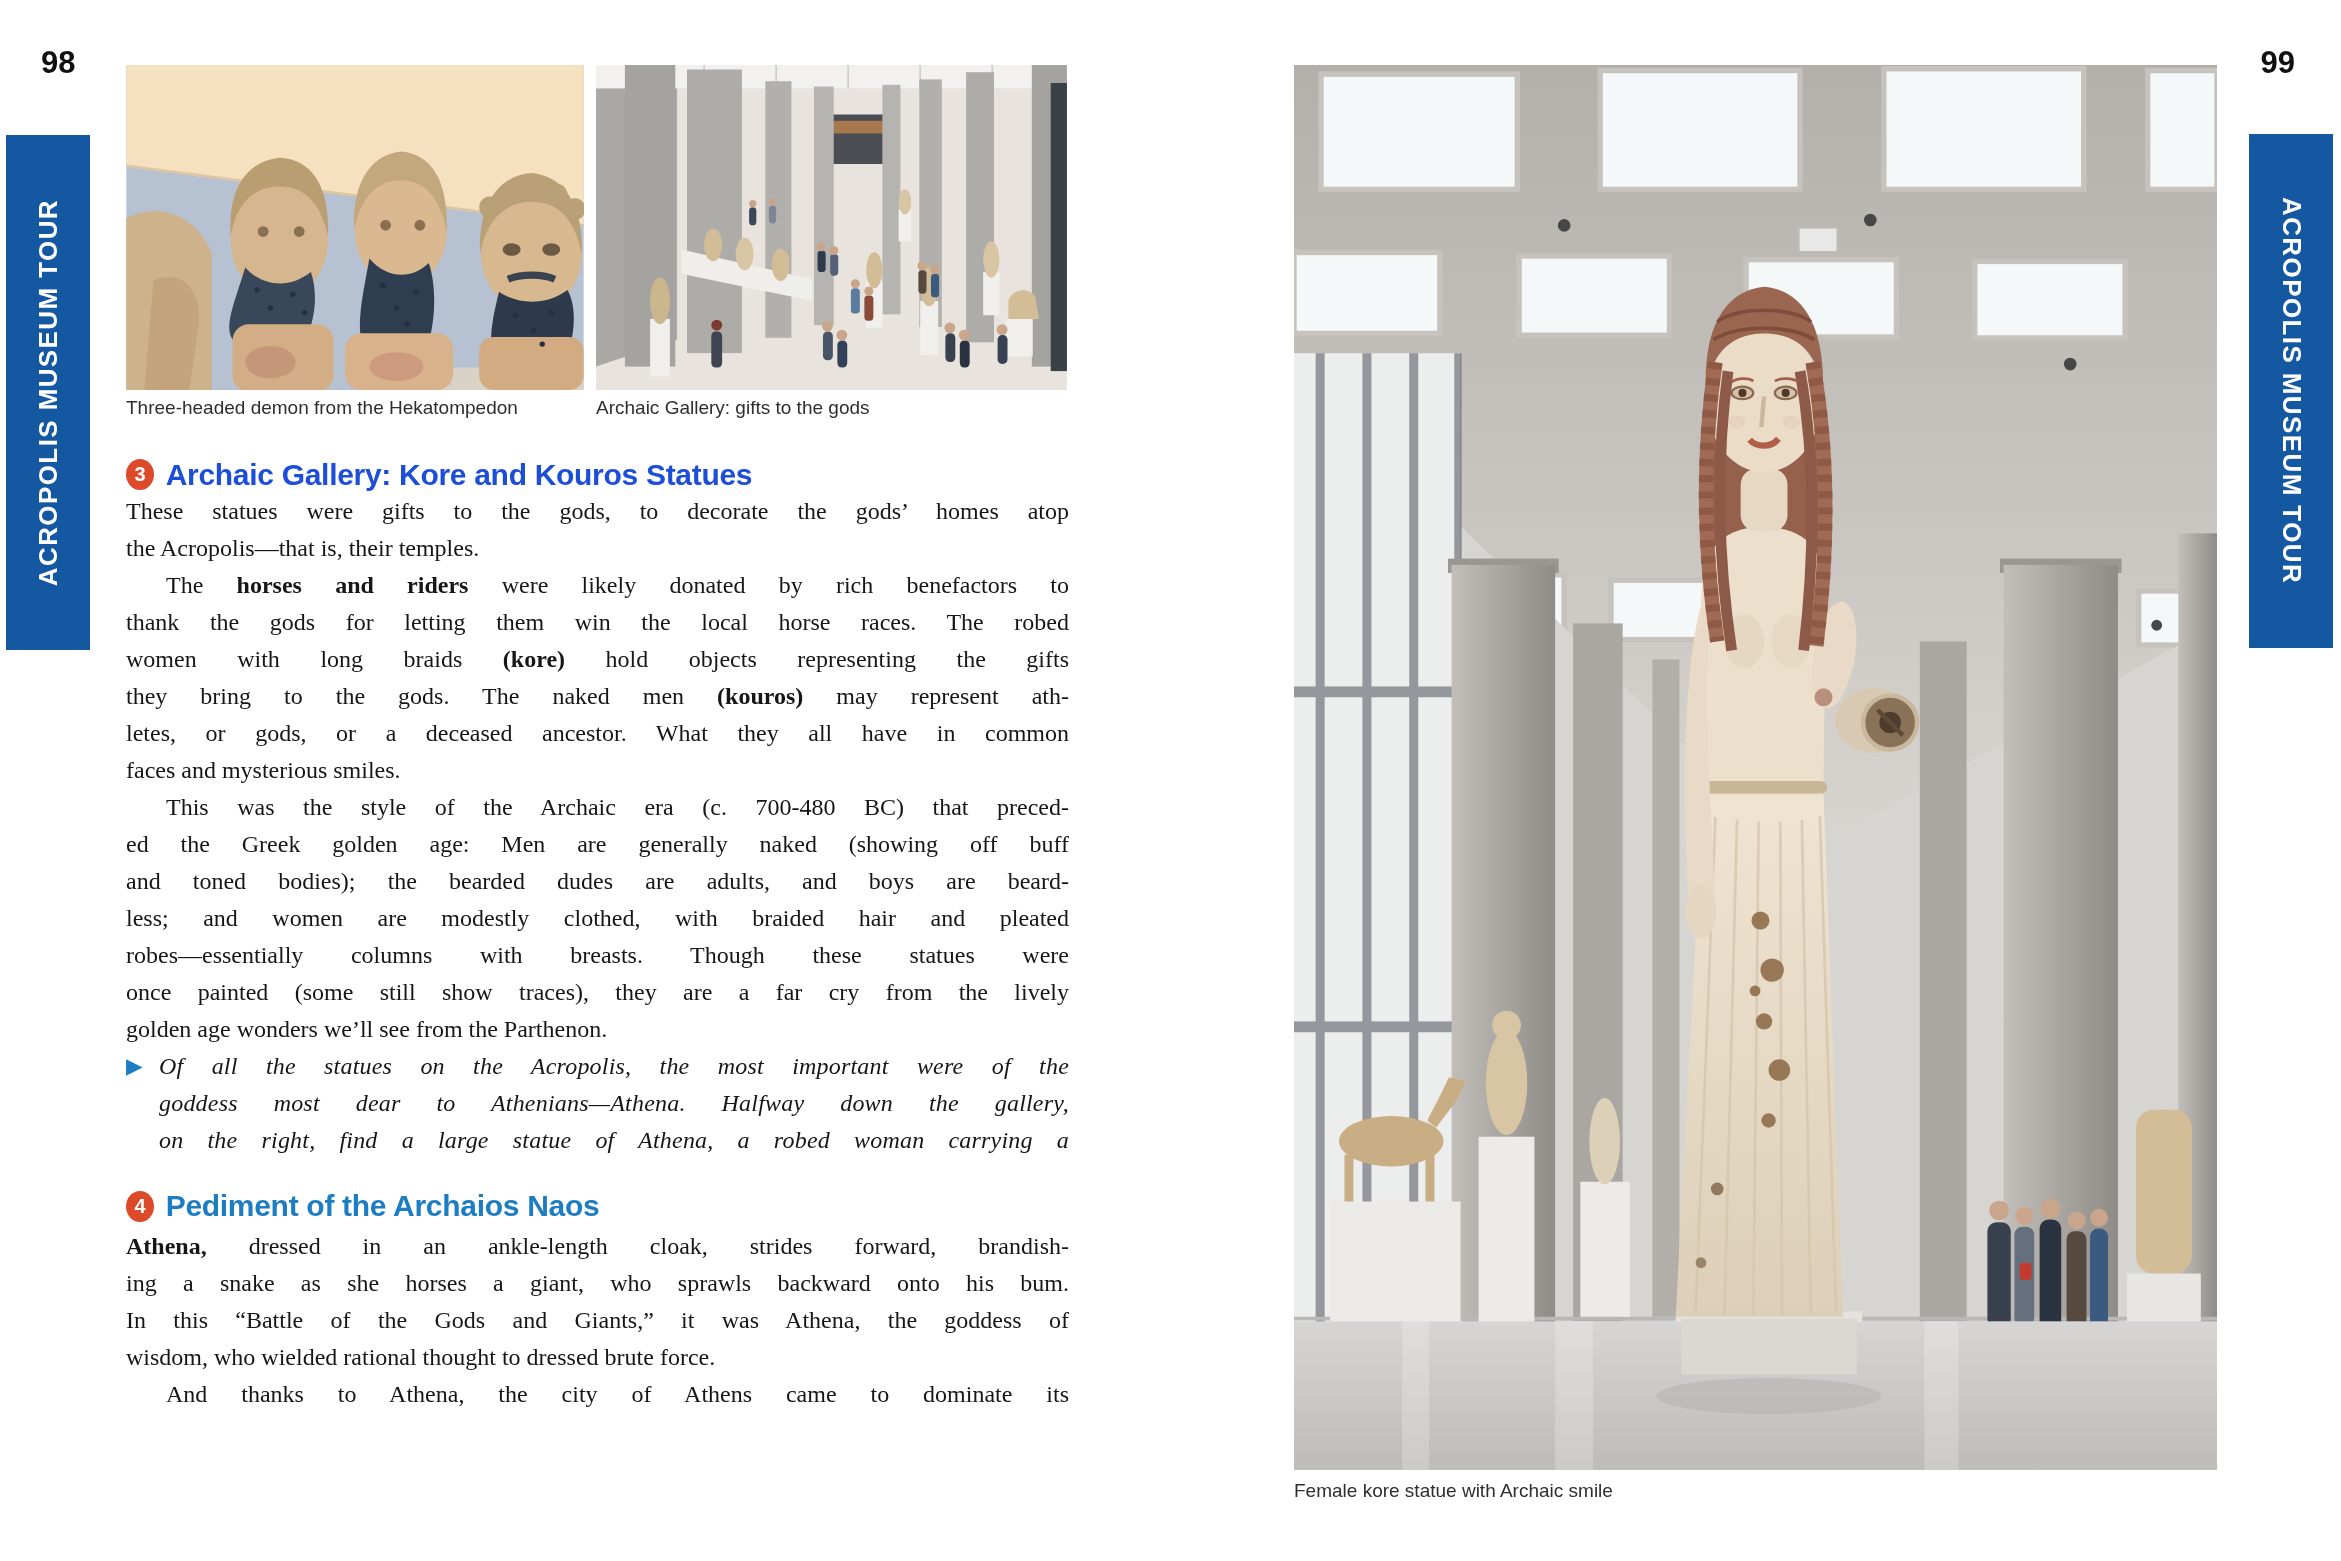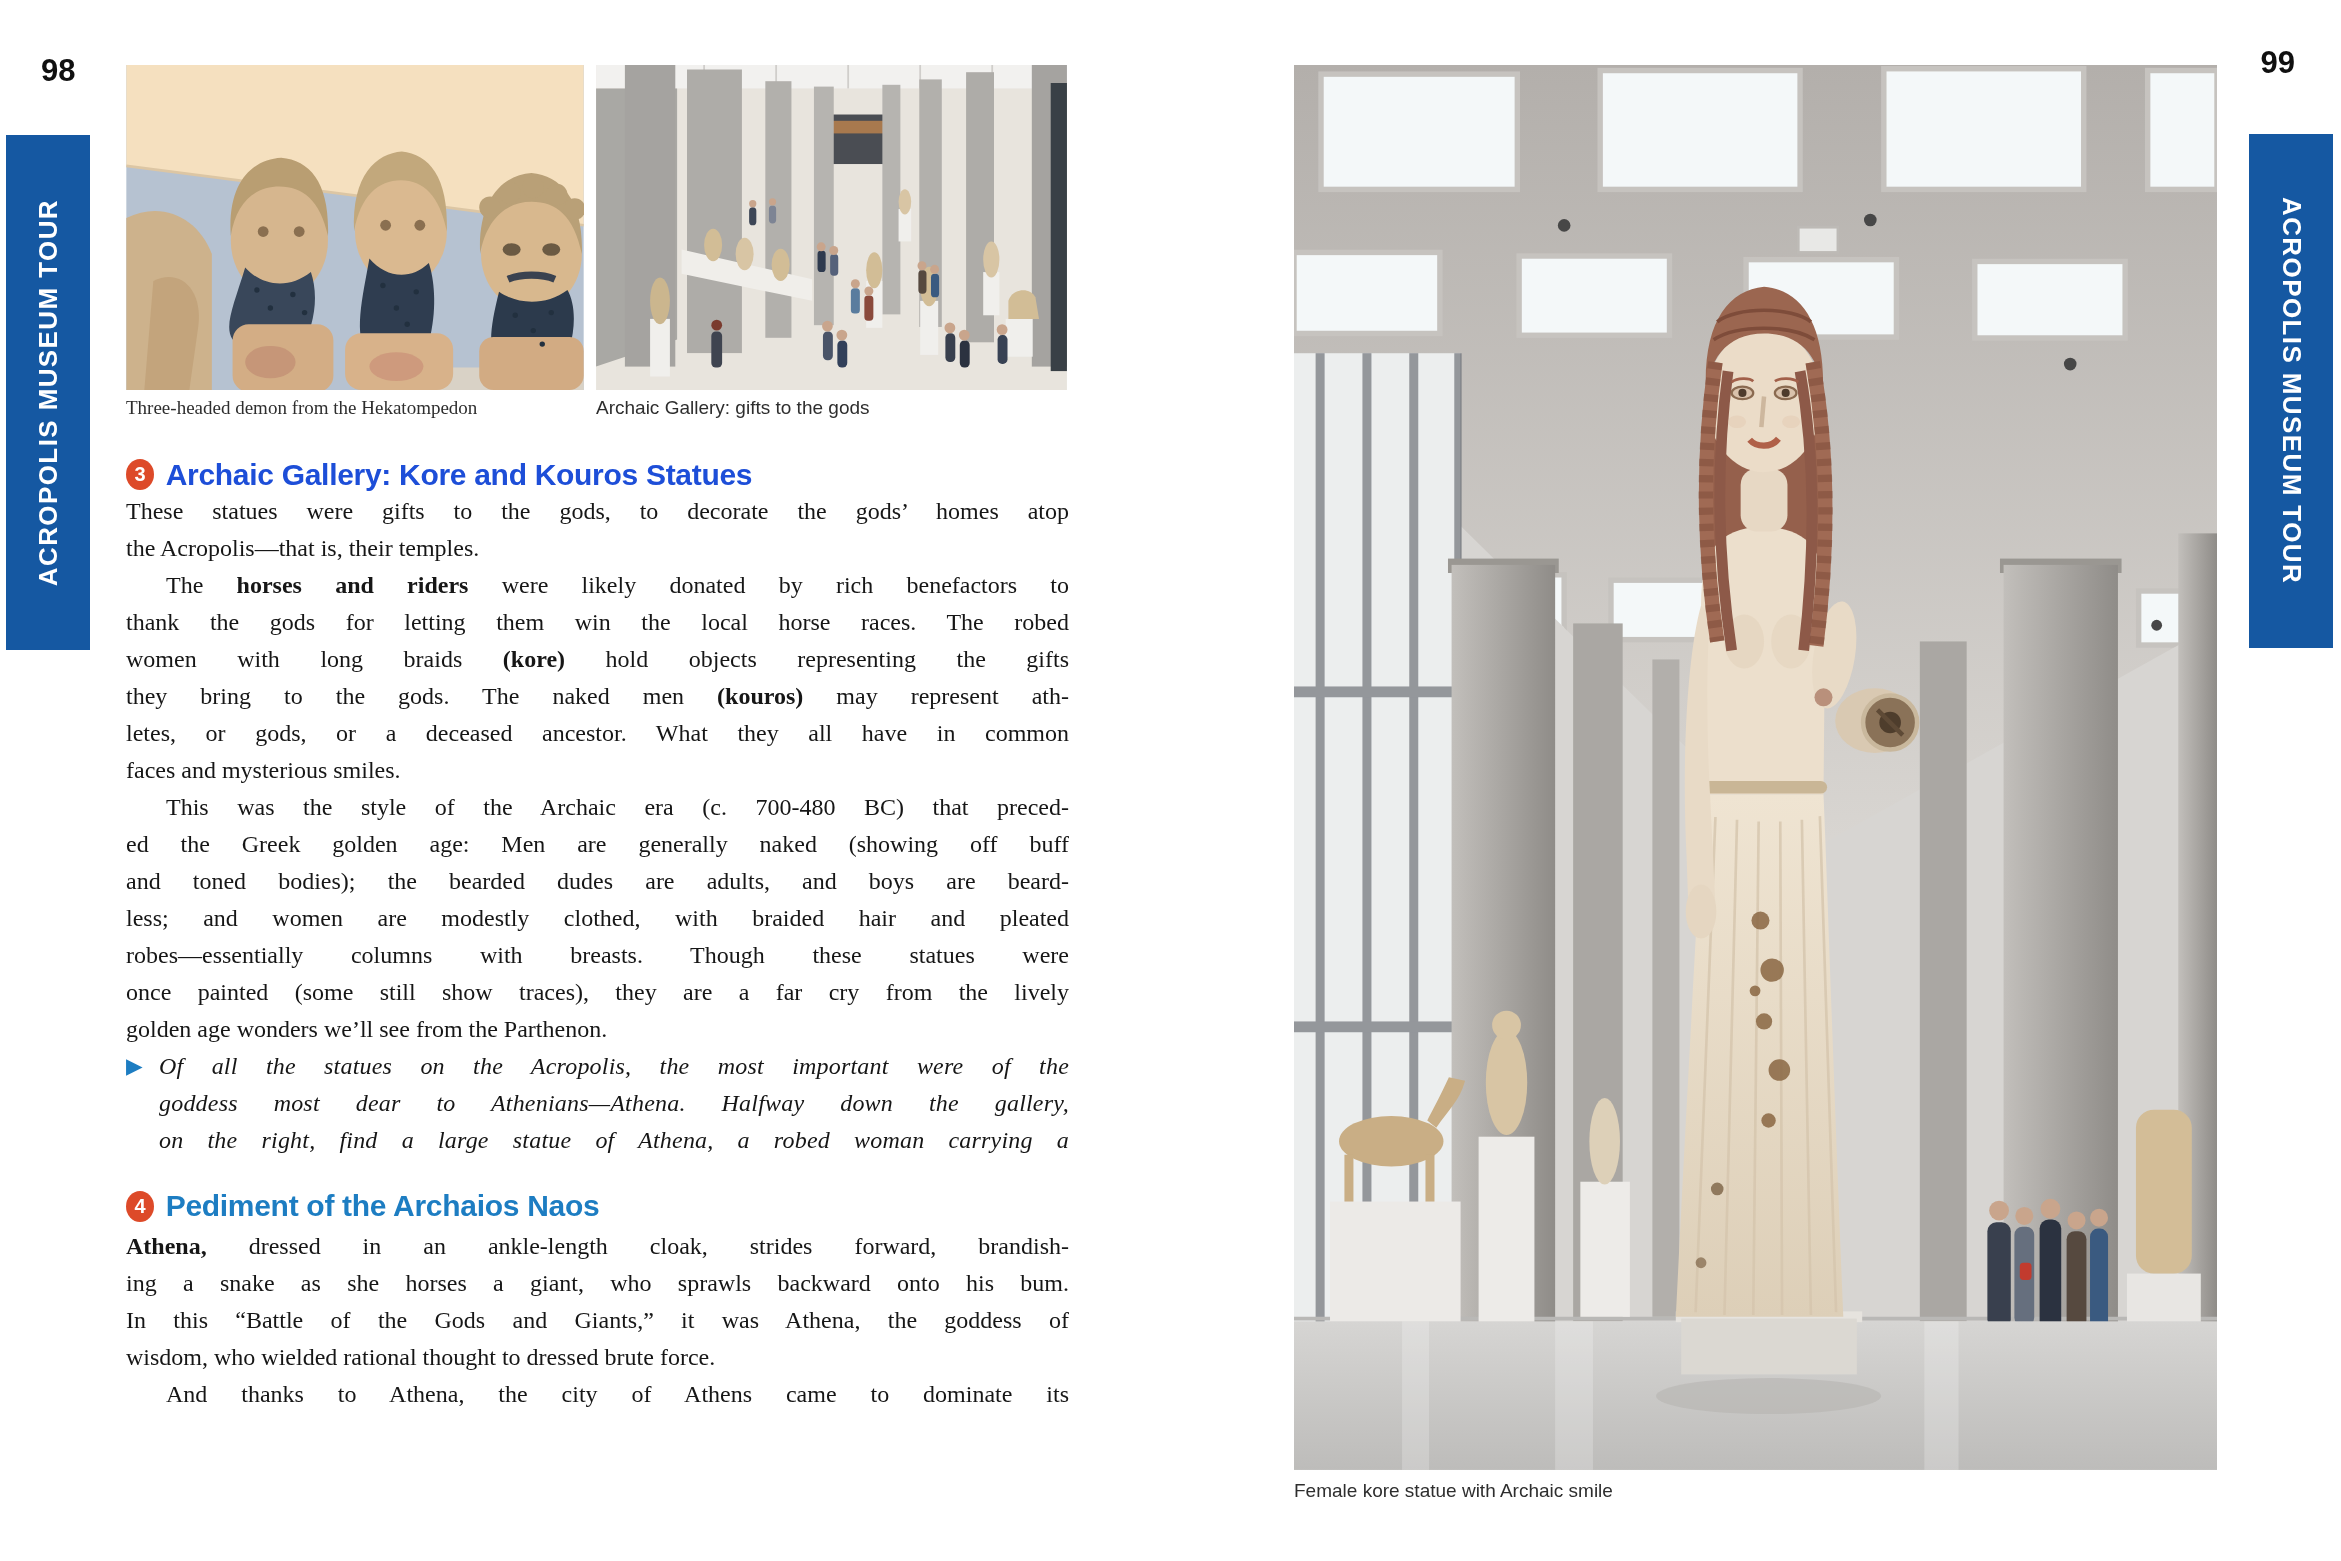--- a/index.html
+++ b/index.html
@@ -1,21 +1,21 @@
 <!DOCTYPE html>
 <html style="font-size:14.4px"><head>
 <meta charset="utf-8">
 <style>
   html,body{margin:0;padding:0;background:#ffffff;}
   .spread{position:relative;width:2342px;height:1561px;background:#ffffff;overflow:hidden;
           font-family:"Liberation Serif",serif;}
 
   
   .pagenum{position:absolute;top:45px;font:bold 31px "Liberation Sans",sans-serif;color:#101010;}
-  #pagenum-left{left:41px;margin-top:8px;}
+  #pagenum-left{left:41px;}
   #pagenum-right{right:47px;}
 
   
   .tab{position:absolute;width:84px;display:flex;align-items:center;justify-content:center;}
   #tab-left{left:6.3px;top:135px;height:515px;}
   #tab-right{left:2249px;top:134px;height:514px;}
   .tab span{color:#fff;font:bold 26px "Liberation Sans",sans-serif;letter-spacing:1.4px;white-space:nowrap;}
   #tab-left span{writing-mode:vertical-rl;transform:rotate(180deg);}
   #tab-right span{writing-mode:vertical-rl;}
 
@@ -102,21 +102,21 @@
           <circle cx="300" cy="270" r="3"></circle>
           <circle cx="322" cy="252" r="3"></circle>
           <circle cx="312" cy="288" r="3"></circle>
         <circle cx="432" cy="278" r="3"></circle>
           <circle cx="452" cy="295" r="3"></circle>
           <circle cx="472" cy="275" r="3"></circle>
           <circle cx="462" cy="310" r="3"></circle>
       </g>
     </svg>
   </div>
-  <div class="caption" style="left:126px;top:397px;font-family:Liberation Serif, serif;">Three-headed demon from the Hekatompedon</div>
+  <div class="caption" style="left:126px;top:397px;">Three-headed demon from the Hekatompedon</div>
 
   <div class="fig" style="left:596px;top:65px;">
     <svg width="471" height="325" viewBox="0 0 523 361">
       <rect width="523" height="361" fill="#e8e4dd"></rect>
       <rect x="0" y="0" width="523" height="26" fill="#f2f1ef"></rect>
       <g stroke="#d0cecb" stroke-width="2">
         <line x1="40" y1="0" x2="40" y2="26"></line>
           <line x1="120" y1="0" x2="120" y2="26"></line>
           <line x1="200" y1="0" x2="200" y2="26"></line>
         <line x1="280" y1="0" x2="280" y2="26"></line>

